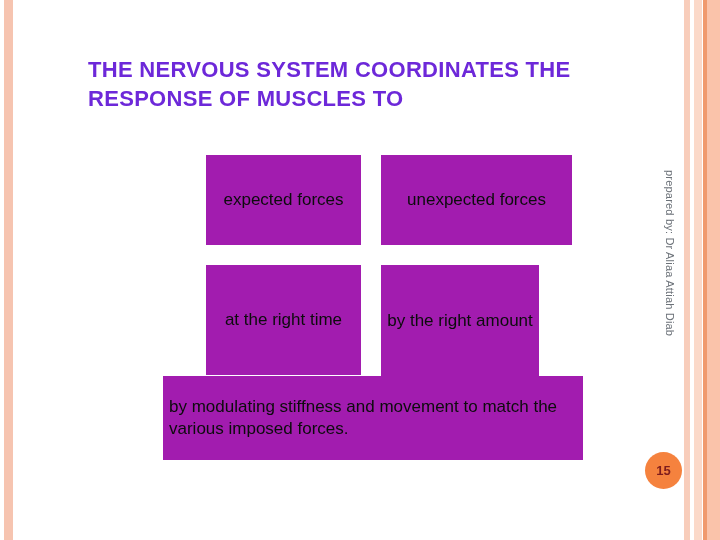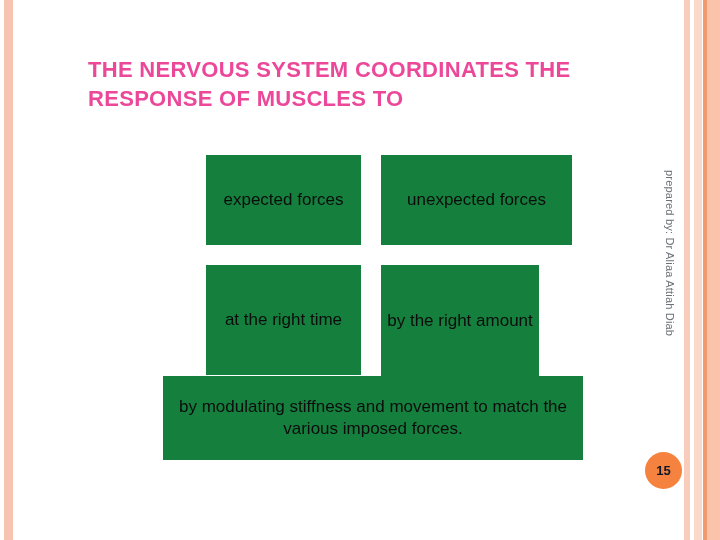--- a/index.html
+++ b/index.html
@@ -33,33 +33,32 @@
 
   
   .title {
     position: absolute;
     left: 88px;
     top: 55px;
     width: 520px;
     font-size: 22px;
     font-weight: bold;
     line-height: 1.33;
-    color: #ec4899;
+    color: #6d28d9;
     letter-spacing: 0.3px;
   }
 
   
   .box {
     position: absolute;
-    background: #15803d;
+    background: #a21caf;
     color: #0c0c0c;
     display: flex;
     align-items: center;
     justify-content: center;
-    text-align: center;
     font-size: 17px;
     line-height: 1.32;
     padding: 0 6px;
     box-sizing: border-box;
   }
   .box-expected   { left: 206px; top: 155px;  width: 155px; height: 90px; }
   .box-unexpected { left: 381px; top: 155px;  width: 191px; height: 90px; }
   .box-time       { left: 206px; top: 265px;  width: 155px; height: 110px; }
   .box-amount     { left: 381px; top: 265px;  width: 158px; height: 112px; }
   .box-summary    { left: 163px; top: 376px;  width: 420px; height: 84px; }
@@ -80,21 +79,21 @@
 
   
   .page-badge {
     position: absolute;
     left: 645px;
     top: 452px;
     width: 37px;
     height: 37px;
     border-radius: 50%;
     background: #f5823e;
-    color: #0f172a;
+    color: #7f1d1d;
     font-size: 13px;
     font-weight: bold;
     display: flex;
     align-items: center;
     justify-content: center;
   }
 </style>
 </head>
 <body>
 

